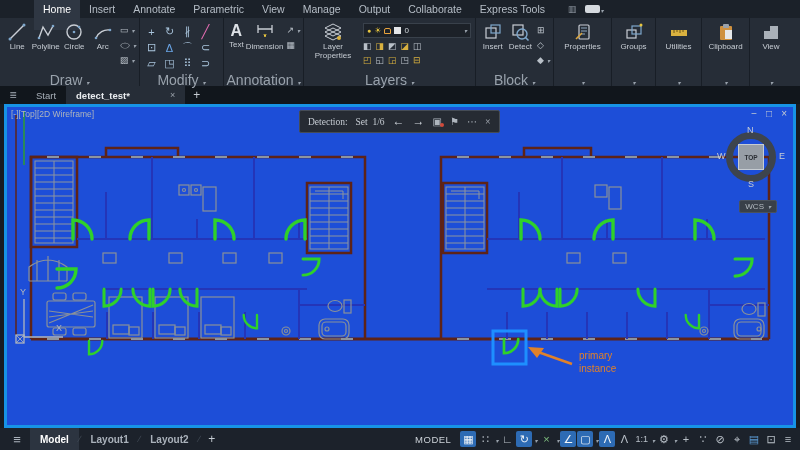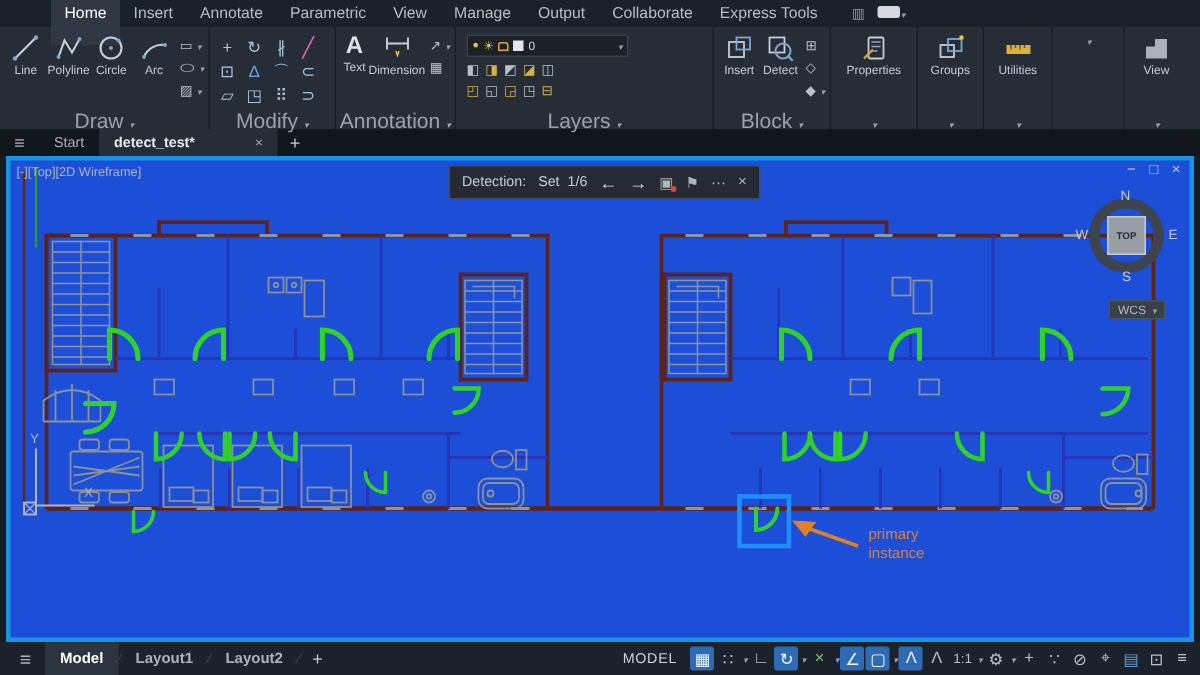--- a/index.html
+++ b/index.html
@@ -48,21 +48,21 @@
   .fclose{font-size:9px;color:#9aa2ab;font-weight:normal;}
   .fplus{margin-left:8px;font-size:12px;color:#c6ccd3;}
 
   
   .canvas{position:absolute;left:4px;right:4px;top:104px;bottom:22px;
     border:3px solid #1793e6;background:#1d4ed8;overflow:hidden;}
   .vplabel{position:absolute;left:4px;top:2px;font-size:8.5px;color:#aeb5bd;z-index:3;}
   .winbtns{position:absolute;right:6px;top:1px;display:flex;gap:9px;font-size:10px;color:#c6ccd3;z-index:3;}
   .dettb{position:absolute;left:292px;top:3px;height:21px;display:flex;align-items:center;gap:8px;
     background:#262b33;border:1px solid #454c56;border-radius:2px;padding:0 8px;z-index:3;
-    font-size:9.5px;color:#c6ccd3;}
+    font-size:9.5px;color:#c6ccd3;font-family:Liberation Serif, serif;}
   .darrow{font-size:12px;font-weight:bold;color:#d4dae0;}
   .dicon{position:relative;font-size:10px;color:#aeb5bd;}
   .reddot{position:absolute;width:4px;height:4px;border-radius:50%;background:#d04a3a;right:-2px;bottom:0;}
   .viewcube{position:absolute;right:14px;top:22px;width:56px;height:56px;z-index:3;}
   .vc-ring{position:absolute;left:3px;top:3px;width:50px;height:50px;border-radius:50%;
     border:7px solid #3d444d;box-sizing:border-box;}
   .vc-top{position:absolute;left:15px;top:15px;width:26px;height:26px;background:#979ea6;
     border:1px solid #c6ccd2;box-sizing:border-box;color:#2b2f35;font-size:6.5px;font-weight:bold;
     display:flex;align-items:center;justify-content:center;}
   .vc-l{position:absolute;font-size:9px;color:#c8cdd4;}
@@ -214,20 +214,27 @@
         </div>
       </div>
       <div class="panel-foot">
           <span>Annotation</span>
           <i class="caret"></i>
         </div>
     </div>
 
     <div class="panel" style="width:172px">
       <div class="panel-body">
+        <div class="bigbtn" style="width:52px">
+          <svg class="bsvg" viewBox="0 0 20 20">
+            <path d="M2,6 L10,2 L18,6 L10,10 Z M2,10 L10,6 L18,10 L10,14 Z M2,14 L10,10 L18,14 L10,18 Z" fill="none" stroke="#c9ced5" stroke-width="1"></path>
+            <circle cx="16" cy="16" r="2" fill="#d9b13f"></circle>
+            </svg>
+          <span>Layer Properties</span>
+        </div>
         <div class="lcol">
           <div class="ldrop">
             <span class="bulb">●</span>
             <span class="sun">☀</span>
             <span class="mini-lock"></span>
             <span class="lay-white"></span>
             <span>0</span>
             <i class="caret" style="margin-left:auto"></i>
           </div>
           <div class="lrow">
@@ -329,20 +336,30 @@
             </svg>
           <span>Utilities</span>
         </div>
       </div>
       <div class="panel-foot">
           <i class="caret"></i>
         </div>
     </div>
 
     <div class="panel" style="width:48px">
+      <div class="panel-body" style="justify-content:center">
+        <div class="bigbtn" style="width:46px">
+          <svg class="bsvg" viewBox="0 0 20 20">
+              <rect x="4" y="4" width="12" height="14" rx="1" fill="#cf913f"></rect>
+              <rect x="7" y="2" width="6" height="4" rx="1" fill="#9aa1a9"></rect>
+              <polygon points="9,8 16,8 16,17 9,17" fill="#e6e8ea"></polygon>
+            </svg>
+          <span>Clipboard</span>
+        </div>
+      </div>
       <div class="panel-foot">
           <i class="caret"></i>
         </div>
     </div>
 
     <div class="panel" style="width:42px;border-right:none">
       <div class="panel-body" style="justify-content:center">
         <div class="bigbtn" style="width:40px">
           <svg class="bsvg" viewBox="0 0 20 20">
               <polygon points="3,17 3,9 9,9 9,4 17,4 17,17" fill="#aab1b9"></polygon>

